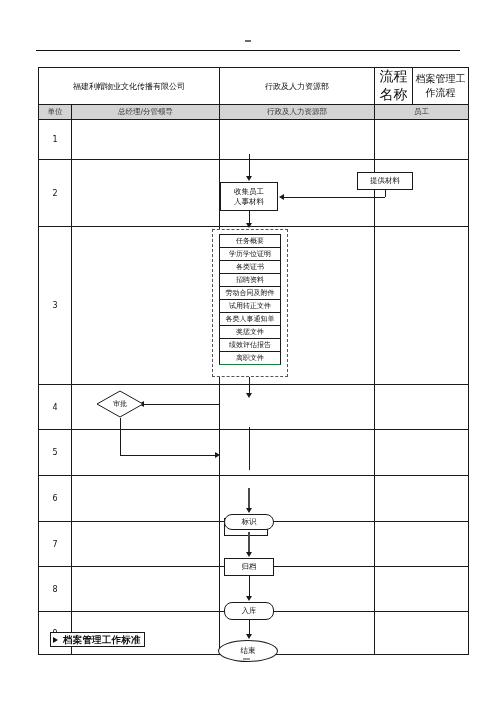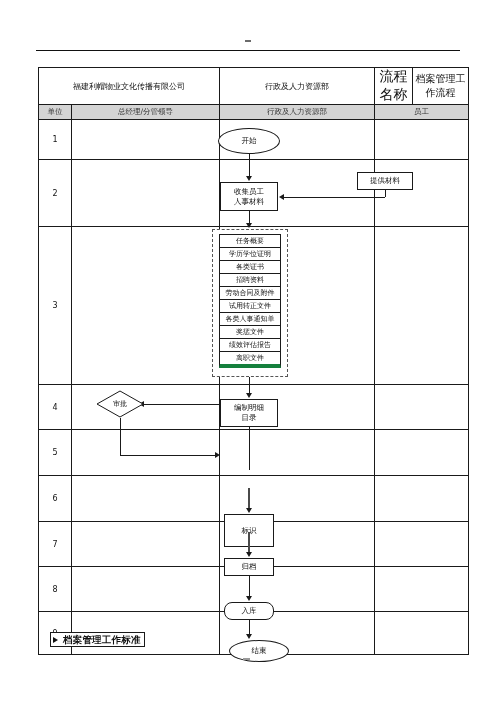--- a/index.html
+++ b/index.html
@@ -106,21 +106,21 @@
     padding:4px 6px;
     box-sizing:border-box;
   }
   .doclist .item{
     border:1px solid #1a1a1a;
     border-bottom:none;
     font-size:7px;line-height:12px;height:12px;
     text-align:center;color:#111;
     background:#fff;
   }
-  .doclist .item:last-child{border-bottom:4px solid #15803d;}
+  .doclist .item:last-child{border-bottom:1px solid #15803d;}
 
   
   .ln{position:absolute;background:#1a1a1a;}
   .ln.v{width:1px;}
   .ln.h{height:1px;}
   .ln.thick{background:#4a4a4a;width:2px;}
   .arrow{position:absolute;width:0;height:0;}
   .arrow.down{border-left:3.5px solid transparent;border-right:3.5px solid transparent;border-top:5px solid #1a1a1a;}
   .arrow.left{border-top:3.5px solid transparent;border-bottom:3.5px solid transparent;border-right:5px solid #1a1a1a;}
   .arrow.right{border-top:3.5px solid transparent;border-bottom:3.5px solid transparent;border-left:5px solid #1a1a1a;}
@@ -215,23 +215,20 @@
         <td class="node-no" style="height:42px">9</td>
         <td class="lane-cell"></td>
           <td class="lane-cell"></td>
           <td class="lane-cell"></td>
       </tr>
     </tbody>
   </table>
 
   <div class="canvas">
 
-    <div class="shape ellipse" style="left:184px;top:18px;width:62px;height:26px;">
-      <span>开始</span>
-    </div>
 
     <div class="ln v" style="left:215px;top:44px;height:24px;"></div>
     <div class="arrow down" style="left:211.5px;top:66px;"></div>
 
     <div class="shape box" style="left:186px;top:72px;width:58px;height:29px;flex-direction:column;">
       <span>收集员工</span>
       <span>人事材料</span>
     </div>
 
     <div class="shape box" style="left:323px;top:62px;width:56px;height:18px;justify-content:center;">
@@ -254,24 +251,20 @@
       <div class="item">试用转正文件</div>
       <div class="item">各类人事通知单</div>
       <div class="item">奖惩文件</div>
       <div class="item">绩效评估报告</div>
       <div class="item">离职文件</div>
     </div>
 
     <div class="ln v" style="left:215px;top:267px;height:18px;"></div>
     <div class="arrow down" style="left:211.5px;top:283px;"></div>
 
-    <div class="shape box" style="left:186px;top:289px;width:58px;height:28px;flex-direction:column;">
-      <span>编制明细</span>
-      <span>目录</span>
-    </div>
 
     <div class="ln h" style="left:110px;top:294px;width:76px;"></div>
     <div class="arrow left" style="left:105px;top:290.5px;"></div>
 
     <div class="diamond-wrap" style="left:62px;top:280px;width:48px;height:28px;">
       <svg class="diamond" width="48" height="28" viewBox="0 0 48 28">
         <polygon points="24,1 47,14 24,27 1,14" fill="#ffffff" stroke="#1a1a1a" stroke-width="1"></polygon>
       </svg>
       <div class="diamond-label">审批</div>
     </div>
@@ -281,39 +274,39 @@
     <div class="arrow right" style="left:181px;top:341.5px;"></div>
 
     <div class="ln v" style="left:215px;top:317px;height:43px;"></div>
 
     <div class="shape box" style="left:190px;top:360px;width:44px;height:18px;margin-top:48px;">
       <span>编号</span>
     </div>
     <div class="ln v thick" style="left:214px;top:378px;height:22px;"></div>
     <div class="arrow down" style="left:211.5px;top:398px;"></div>
 
-    <div class="shape box" style="left:190px;top:404px;width:50px;height:33px;">
+    <div class="shape box" style="left:190px;top:404px;width:50px;height:16px;border-radius:8px;">
       <span>标识</span>
     </div>
     <div class="ln v thick" style="left:214px;top:422px;height:22px;"></div>
     <div class="arrow down" style="left:211.5px;top:442px;"></div>
 
     <div class="shape box" style="left:190px;top:448px;width:50px;height:18px;">
       <span>归档</span>
     </div>
     <div class="ln v" style="left:215px;top:466px;height:22px;"></div>
     <div class="arrow down" style="left:211.5px;top:486px;"></div>
 
     <div class="shape box" style="left:190px;top:492px;width:50px;height:18px;border-radius:8px;">
       <span>入库</span>
     </div>
     <div class="ln v" style="left:215px;top:510px;height:16px;"></div>
     <div class="arrow down" style="left:211.5px;top:524px;"></div>
 
-    <div class="shape ellipse" style="left:195px;top:530px;width:60px;height:22px;">
+    <div class="shape ellipse" style="left:184px;top:530px;width:60px;height:22px;">
       <span>结束</span>
     </div>
 
   </div>
 
   <div class="heading" id="heading-bottom">
     <span class="tri"></span>
     <span>档案管理工作标准</span>
   </div>
 

